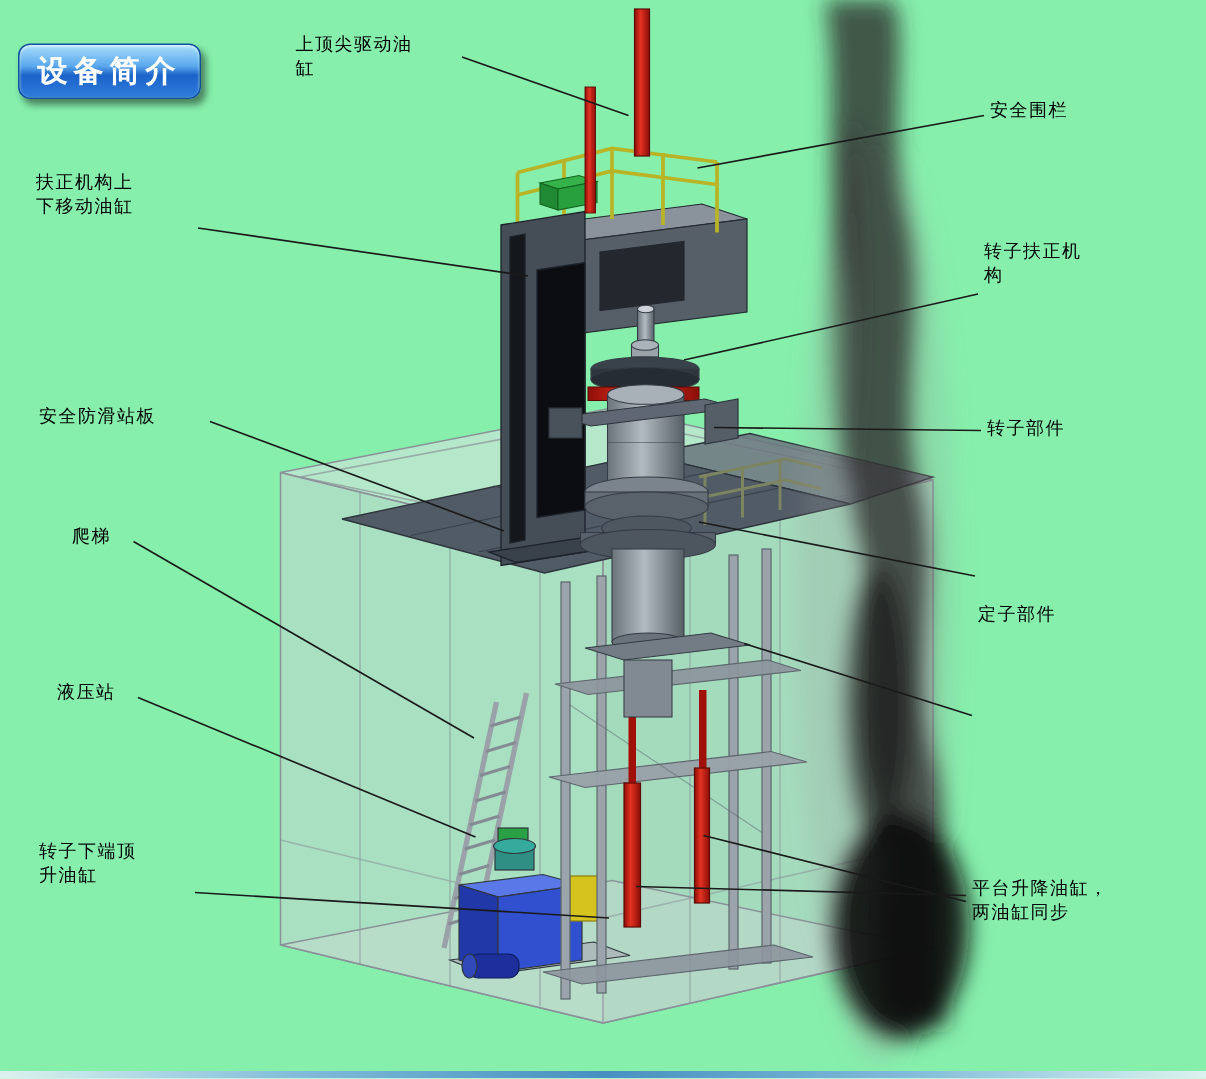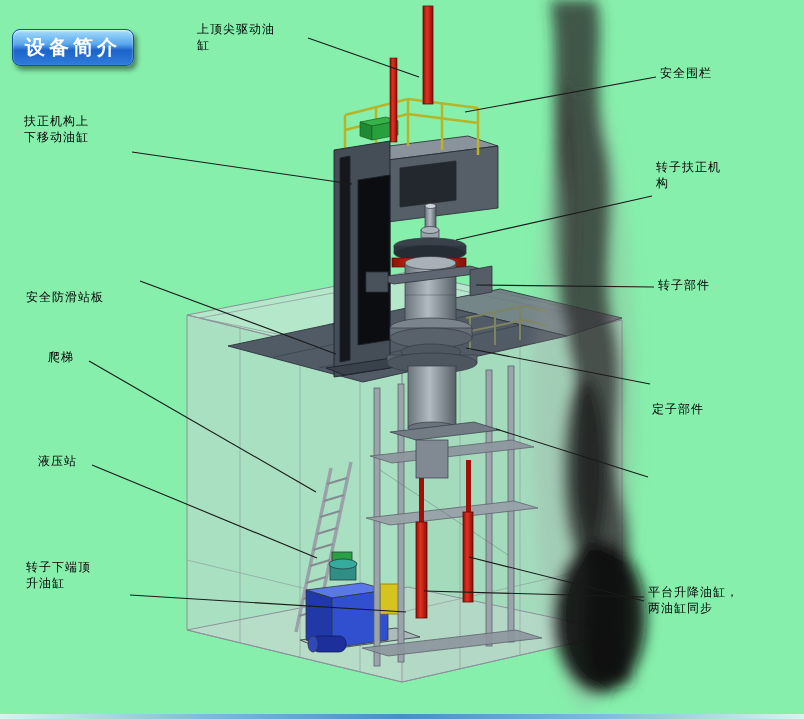--- a/index.html
+++ b/index.html
@@ -233,21 +233,21 @@
 缸</div>
 
   <div class="callout" style="left:660px; top:65px;">安全围栏</div>
 
   <div class="callout" style="left:24px; top:113px;">扶正机构上
 下移动油缸</div>
 
   <div class="callout" style="left:656px; top:159px;">转子扶正机
 构</div>
 
-  <div class="callout" style="left:26px; top:289px;">安全防滑站板</div>
+  <div class="callout" style="left:26px; top:269px;">安全防滑站板</div>
 
   <div class="callout" style="left:658px; top:277px;">转子部件</div>
 
   <div class="callout" style="left:48px; top:349px;">爬梯</div>
 
   <div class="callout" style="left:652px; top:373px;margin-top:28px;">定子部件</div>
 
   <div class="callout" style="left:38px; top:453px;">液压站</div>
 
 

